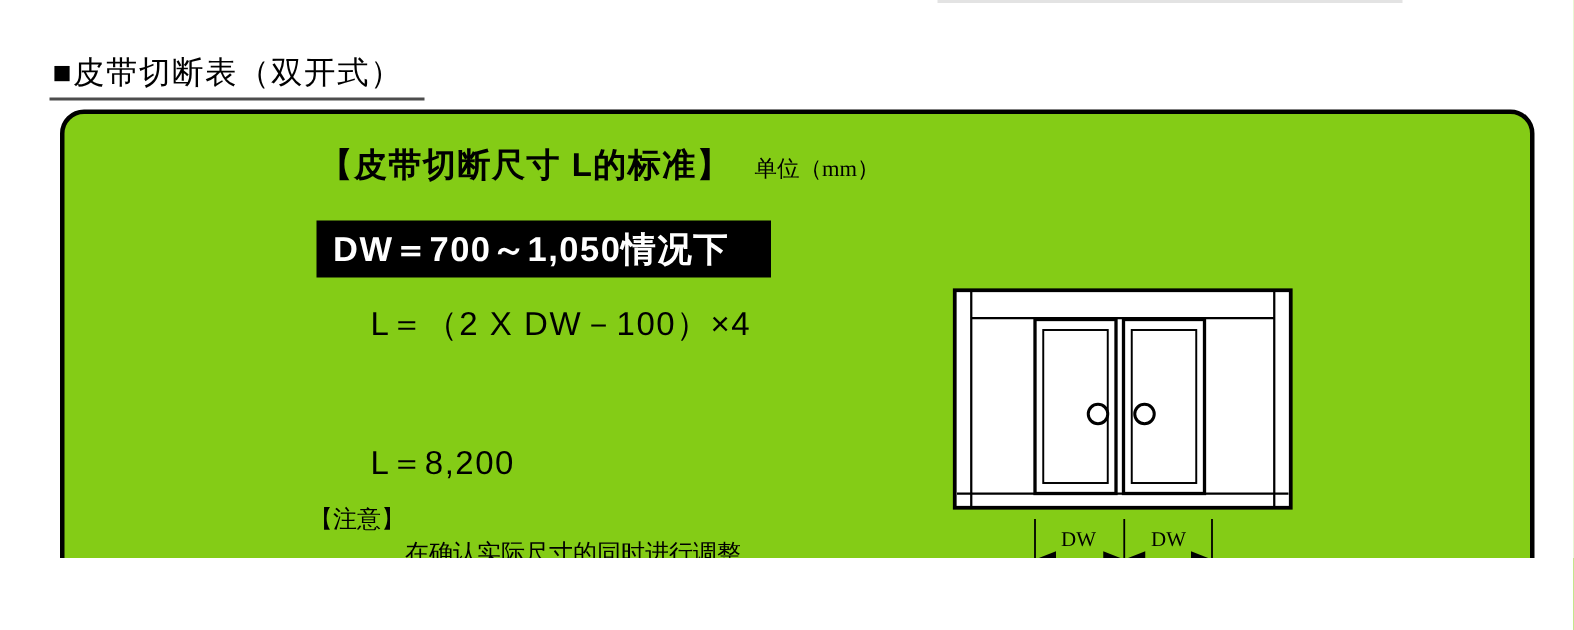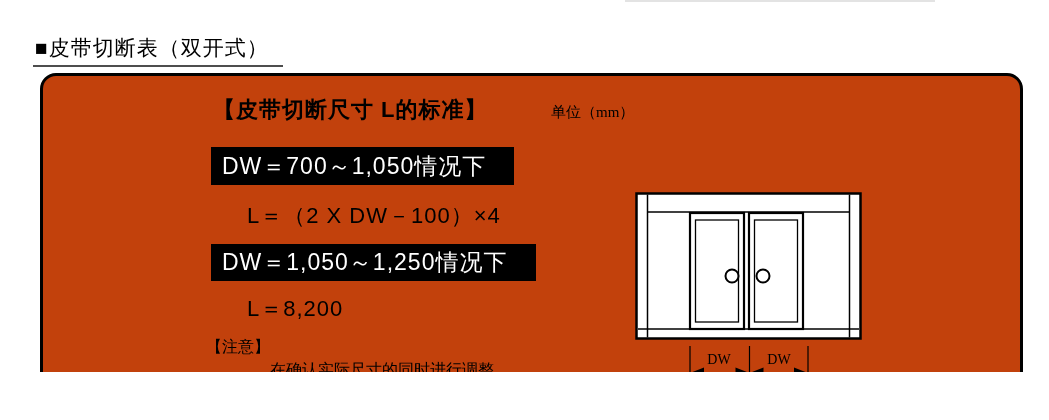--- a/index.html
+++ b/index.html
@@ -30,43 +30,42 @@
     white-space: nowrap;
   }
 
   
   #info-panel {
     left: 40px; top: 73px;
     width: 983px; height: 335px;
     border: 3px solid #000000;
     border-radius: 16px;
     box-sizing: border-box;
-    background: #c2410c;
+    background: #84cc16;
   }
 
   #panel-heading {
     left: 170px; top: 19px;
     font-size: 22px;
     font-weight: bold;
     font-family: "Liberation Sans", "DejaVu Sans", sans-serif;
     letter-spacing: 1px;
     white-space: nowrap;
   }
   #unit-label {
     left: 460px; top: 27px;
     font-size: 15px;
     white-space: nowrap;
-    margin-left: 48px;
   }
 
   .condition-banner {
     background: #000000;
     color: #ffffff;
     font-family: "Liberation Sans", "DejaVu Sans", sans-serif;
-    font-weight: normal;
+    font-weight: bold;
     font-size: 23px;
     line-height: 38px;
     padding-left: 11px;
     letter-spacing: 1px;
     box-sizing: border-box;
     white-space: nowrap;
   }
   #condition-1 { left: 168px; top: 71px;  width: 303px; height: 38px; }
   #condition-2 { left: 168px; top: 168px; width: 325px; height: 37px; line-height: 37px; }
 
@@ -103,21 +102,20 @@
   <div id="info-panel" class="abs">
 
     <div id="panel-heading" class="abs">【皮带切断尺寸 L的标准】</div>
 
     <div id="unit-label" class="abs">单位（mm）</div>
 
     <div id="condition-1" class="abs condition-banner">DW＝700～1,050情况下</div>
 
     <div id="formula-1" class="abs formula">L＝（2 X DW－100）×4</div>
 
-    <div id="condition-2" class="abs condition-banner">DW＝1,050～1,250情况下</div>
 
     <div id="formula-2" class="abs formula">L＝8,200</div>
 
     <div id="note" class="abs">
       <span class="note-label">【注意】</span>
       <span class="note-body">
         <br>
         <span>在确认实际尺寸的同时进行调整。</span>
       </span>
     </div>

